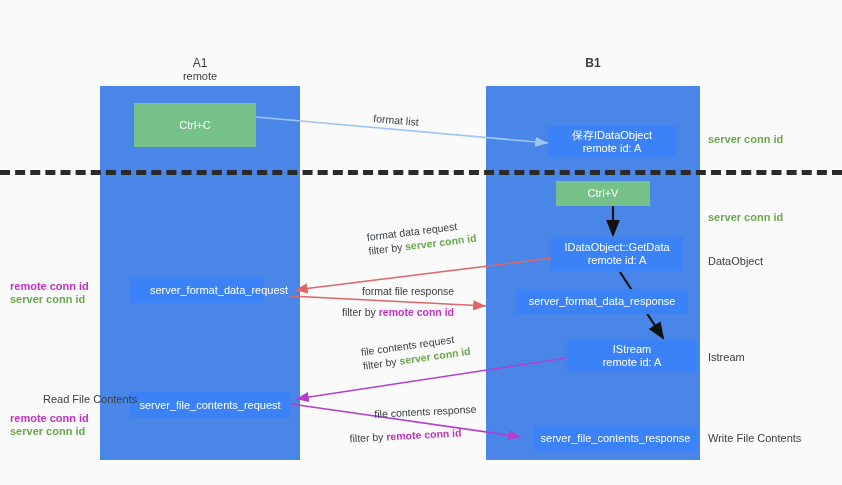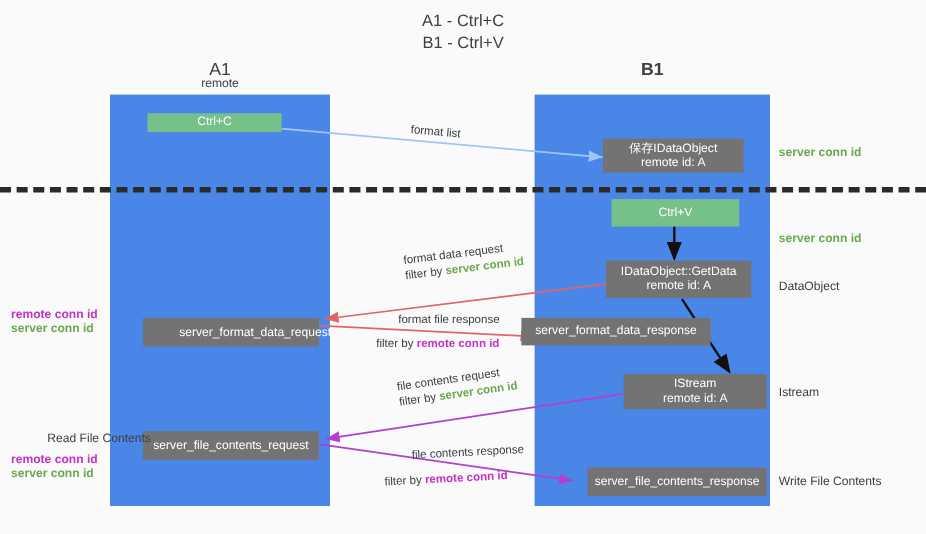--- a/index.html
+++ b/index.html
@@ -16,40 +16,40 @@
   .title{
     position:absolute;left:0;top:10px;width:842px;
     text-align:center;color:#3c4043;font-size:15px;line-height:20px;
   }
 
   
   .lane-head{
     position:absolute;text-align:center;color:#3c4043;
     font-size:11px;line-height:13px;width:160px;
   }
-  .lane-head .big{font-size:16px;}
+  .lane-head .big{font-size:12px;}
 
   
   .lane{position:absolute;background:#4a86e8;}
 
   
   .dashsep{
     position:absolute;left:0;top:170px;width:842px;height:0;
     border-top:5px dashed #2a2a2a;
   }
 
   
   .nbox{
     position:absolute;box-sizing:border-box;
     display:flex;align-items:center;justify-content:center;
     text-align:center;color:#ffffff;font-size:11px;line-height:13px;
     padding:2px 4px;
   }
   .nbox.green{background:#76c18a;}
-  .nbox.orange{background:#737373;}
+  .nbox.orange{background:#3b82f6;}
   .nbox .two{display:block;}
 
   
   .note{position:absolute;font-size:11px;line-height:14px;white-space:nowrap;}
   .note.green{color:#6aa84f;font-weight:bold;}
   .note.magenta{color:#c233c2;font-weight:bold;}
   .note.dark{color:#3c4043;}
 
   
   svg.arrows{position:absolute;left:0;top:0;width:842px;height:485px;overflow:visible;}
@@ -60,24 +60,20 @@
     white-space:nowrap;transform-origin:left top;
   }
   .elabel .g{color:#6aa84f;font-weight:bold;}
   .elabel .m{color:#c233c2;font-weight:bold;}
 </style>
 </head>
 <body>
 
 <div id="stage">
 
-  <div class="title">
-    <div>A1 - Ctrl+C</div>
-    <div>B1 - Ctrl+V</div>
-  </div>
 
   <div class="lane-head" style="left:120px;top:57px;">
     <div class="big">A1</div>
     <div>remote</div>
   </div>
   <div class="lane-head" style="left:513px;top:57px;font-weight:bold;">
     <div class="big">B1</div>
   </div>
 
   <div class="lane" style="left:100px;top:86px;width:200px;height:374px;"></div>
@@ -109,43 +105,43 @@
 
     <line x1="290" y1="296" x2="486" y2="306" stroke="#e06666" stroke-width="1.6" marker-end="url(#ah-red)"></line>
 
     <line x1="566" y1="358" x2="296" y2="399" stroke="#b23fd0" stroke-width="1.6" marker-end="url(#ah-purple)"></line>
 
     <line x1="291" y1="404" x2="521" y2="437" stroke="#b23fd0" stroke-width="1.6" marker-end="url(#ah-purple)"></line>
   </svg>
 
   <div class="dashsep"></div>
 
-  <div class="nbox green" style="left:134px;top:103px;width:122px;height:17px;">
+  <div class="nbox green" style="left:134px;top:103px;width:122px;height:44px;">
     <span>Ctrl+C</span>
   </div>
 
   <div class="nbox orange" style="left:548px;top:126px;width:128px;height:31px;flex-direction:column;">
     <span class="two">保存IDataObject</span>
     <span class="two">remote id: A</span>
   </div>
 
-  <div class="nbox green" style="left:556px;top:181px;width:116px;height:25px;">
+  <div class="nbox green" style="left:556px;top:181px;width:94px;height:25px;">
     <span>Ctrl+V</span>
   </div>
 
   <div class="nbox orange" style="left:551px;top:237px;width:132px;height:34px;flex-direction:column;">
     <span class="two">IDataObject::GetData</span>
     <span class="two">remote id: A</span>
   </div>
 
-  <div class="nbox orange" style="left:130px;top:289px;width:160px;height:26px;padding-left:48px;">
+  <div class="nbox orange" style="left:130px;top:277px;width:134px;height:26px;padding-left:48px;">
     <span>server_format_data_request</span>
   </div>
 
-  <div class="nbox orange" style="left:474px;top:289px;width:172px;height:25px;">
+  <div class="nbox orange" style="left:516px;top:289px;width:172px;height:25px;">
     <span>server_format_data_response</span>
   </div>
 
   <div class="nbox orange" style="left:567px;top:340px;width:130px;height:32px;flex-direction:column;">
     <span class="two">IStream</span>
     <span class="two">remote id: A</span>
   </div>
 
   <div class="nbox orange" style="left:130px;top:392px;width:160px;height:26px;">
     <span>server_file_contents_request</span>

